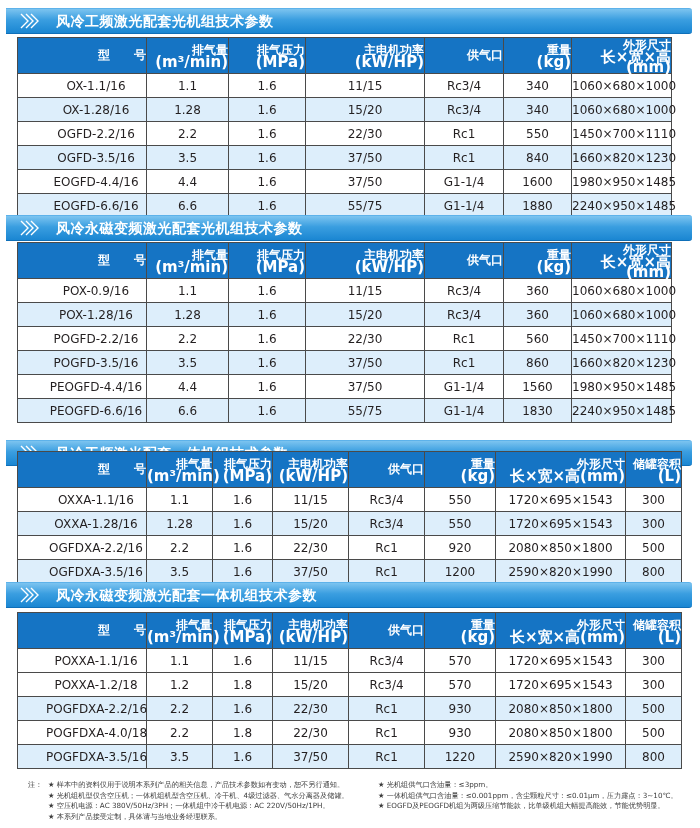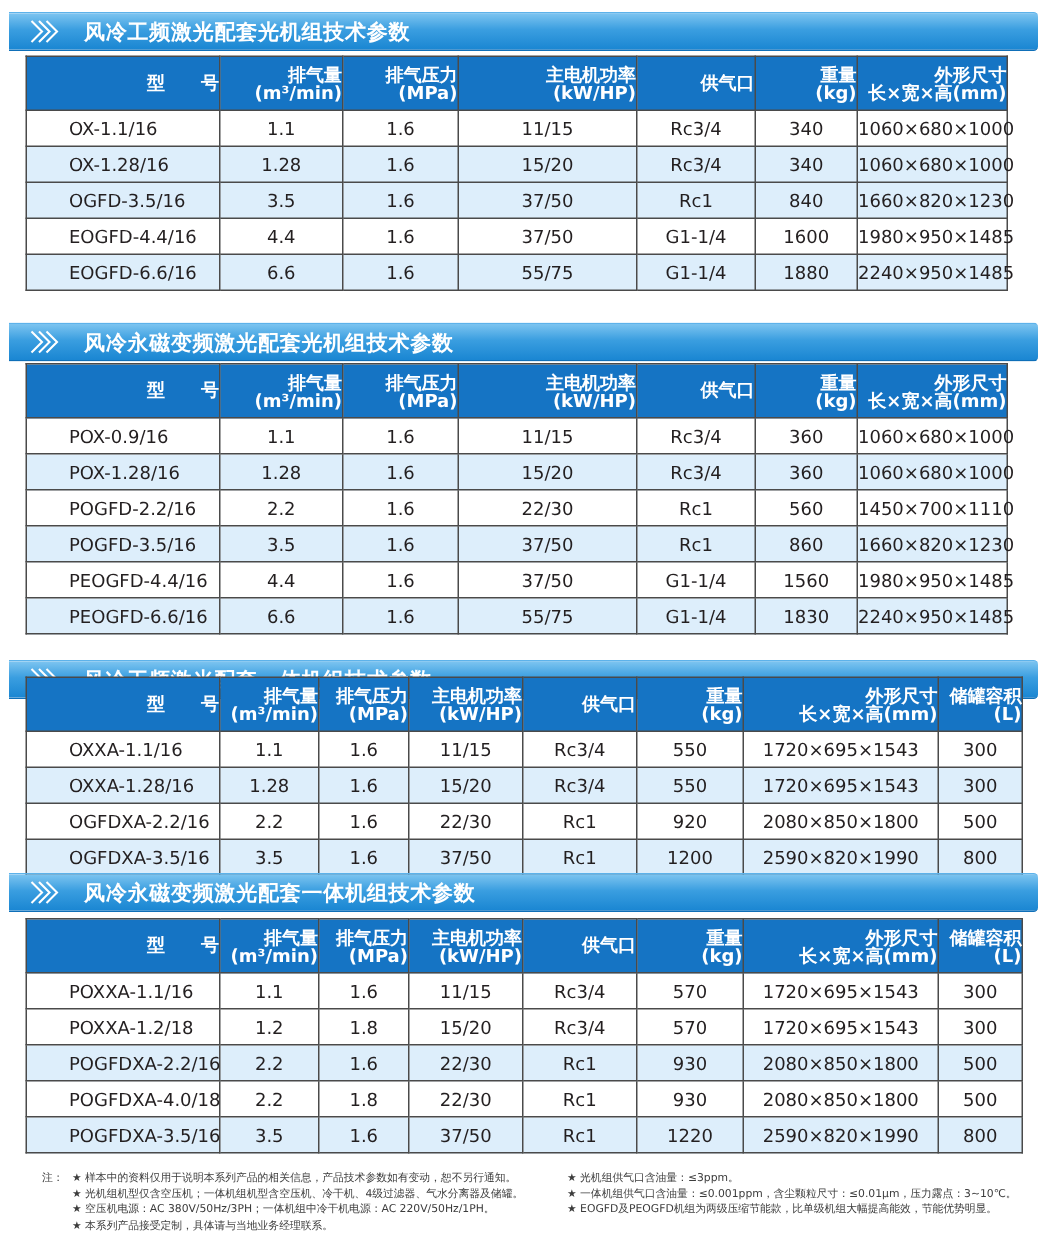--- a/index.html
+++ b/index.html
@@ -31,28 +31,28 @@
     border-collapse: collapse; table-layout: fixed;
     font-family: "DejaVu Sans", sans-serif;
   }
   table.spec th {
     background: #1574c4; color: #ffffff;
     border: 1px solid #4a4a4a;
     font-weight: bold; font-size: 12px; line-height: 13px;
     padding: 0; text-align: right; vertical-align: middle;
   }
   table.spec th .sub {
-    display: block; font-size: 12px; line-height: 10px; font-weight: bold;
+    display: block; font-size: 15px; line-height: 10px; font-weight: bold;
   }
   table.spec td {
     border: 1px solid #4a4a4a;
     font-size: 12px; text-align: center; vertical-align: middle;
     padding: 0; color: #231f20; white-space: nowrap;
   }
-  table.spec td.model { text-align: left; padding-left: 28px; }
+  table.spec td.model { text-align: center; padding-left: 28px; }
   table.spec tr.odd td { background: #ffffff; }
   table.spec tr.even td { background: #ddeefb; }
   .t1 th, .t2 th { height: 35px; }
   .t1 td, .t2 td { height: 23px; }
   .t3 th, .t4 th { height: 35px; }
   .t3 td, .t4 td { height: 23px; }
   .notes {
     position: absolute; top: 780px; left: 28px; width: 660px;
     font-size: 7.2px; line-height: 10.5px; color: #3c3c3c;
   }
@@ -102,20 +102,29 @@
         <td>1060×680×1000</td>
   </tr>
   <tr class="even">
     <td class="model">OX-1.28/16</td>
         <td>1.28</td>
         <td>1.6</td>
         <td>15/20</td>
         <td>Rc3/4</td>
         <td>340</td>
         <td>1060×680×1000</td>
+  </tr>
+  <tr class="odd">
+    <td class="model">OGFD-2.2/16</td>
+        <td>2.2</td>
+        <td>1.6</td>
+        <td>22/30</td>
+        <td>Rc1</td>
+        <td>550</td>
+        <td>1450×700×1110</td>
   </tr>
   <tr class="even">
     <td class="model">OGFD-3.5/16</td>
         <td>3.5</td>
         <td>1.6</td>
         <td>37/50</td>
         <td>Rc1</td>
         <td>840</td>
         <td>1660×820×1230</td>
   </tr>

